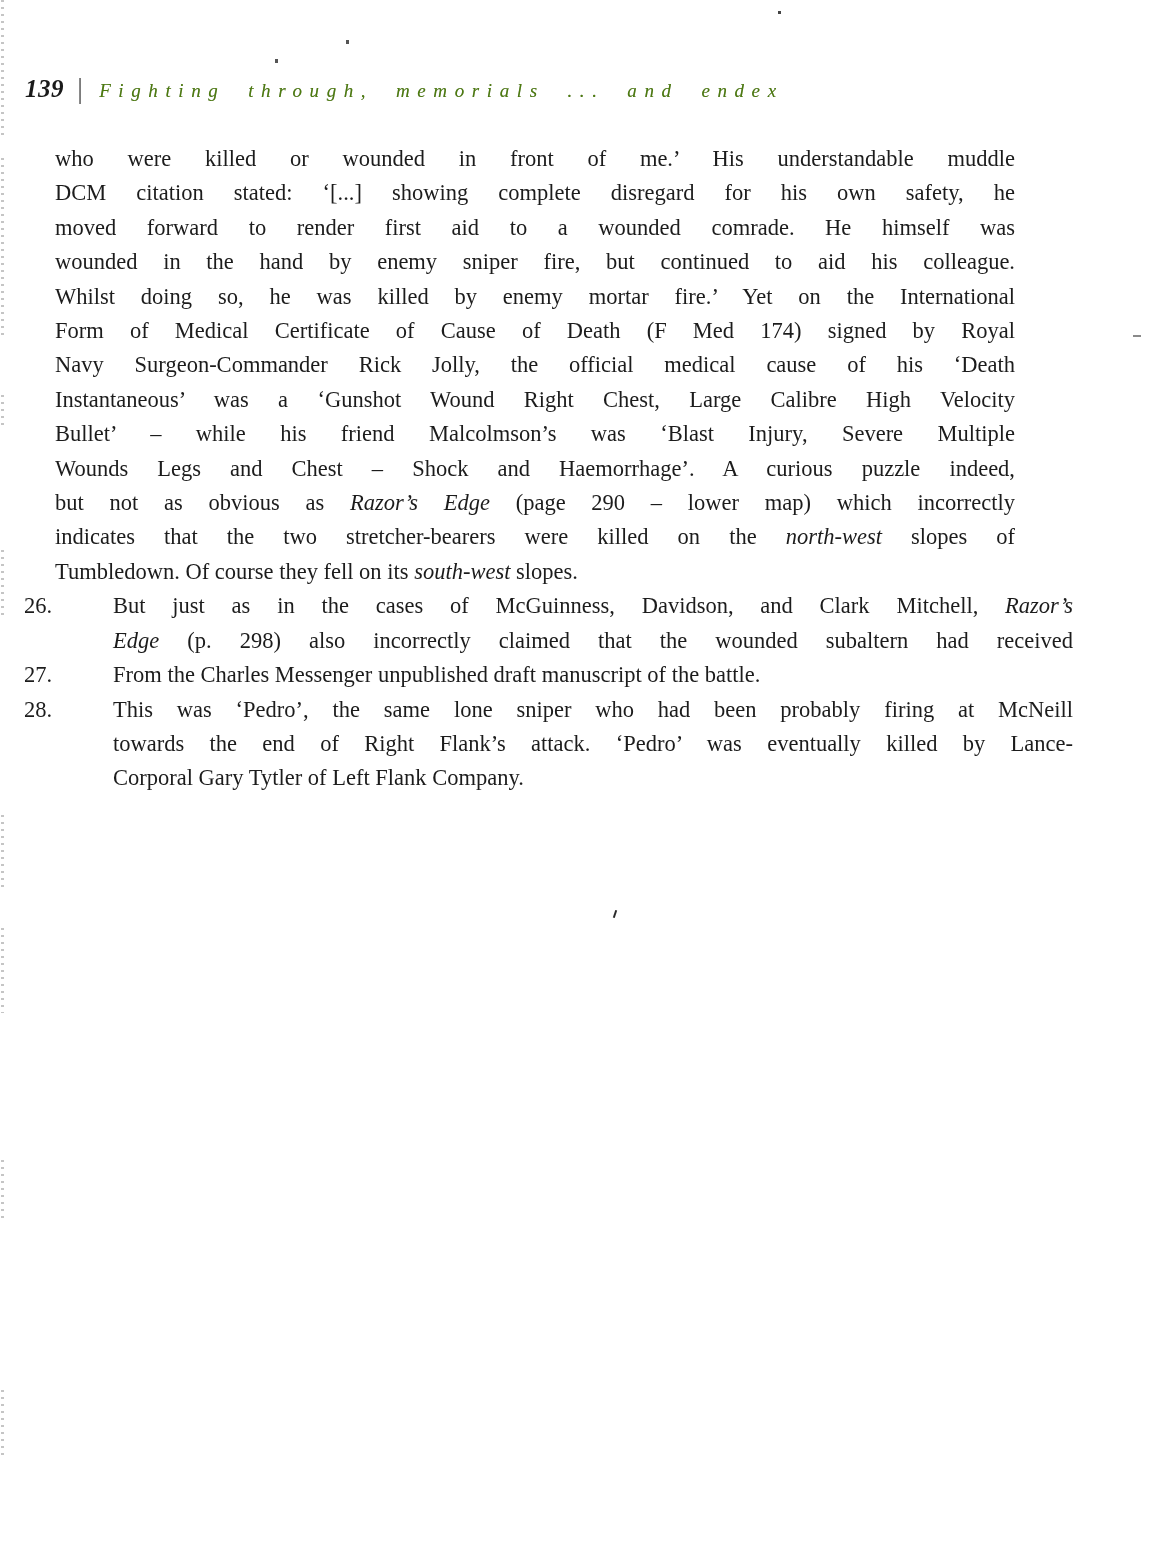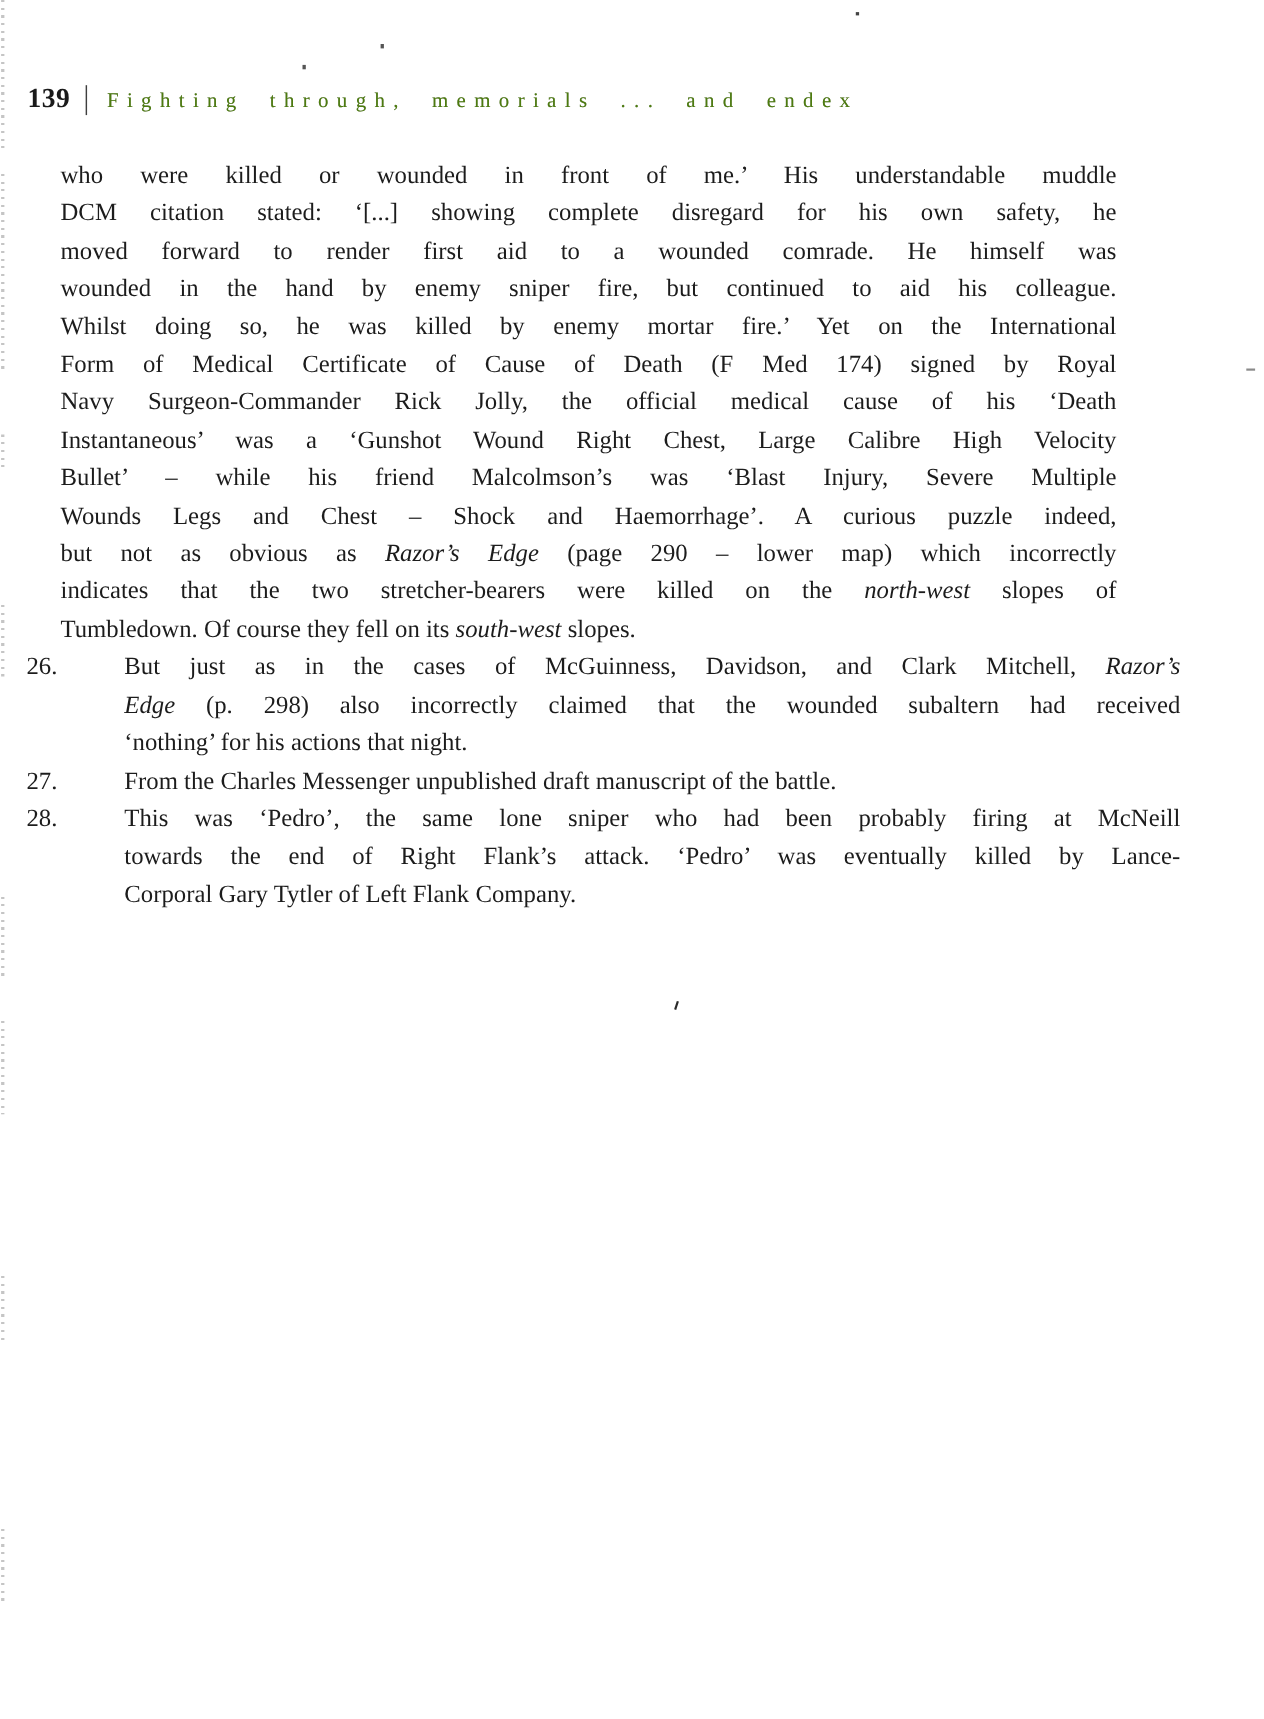--- a/index.html
+++ b/index.html
@@ -17,20 +17,21 @@
   }
 
   
   .page-header {
     position: absolute;
     top: 74px;
     left: 25px;
     display: flex;
     align-items: baseline;
     white-space: nowrap;
+    font-style: italic;
   }
   .page-num {
     font-weight: bold;
     font-size: 25px;
     letter-spacing: 0.5px;
     color: #1a1a1a;
   }
   .header-sep {
     font-size: 26px;
     font-weight: 400;
@@ -123,21 +124,20 @@
       <div class="line"><span>but not as obvious as </span><i>Razor’s Edge</i><span> (page 290 – lower map) which incorrectly</span></div>
       <div class="line"><span>indicates that the two stretcher-bearers were killed on the </span><i>north-west</i><span> slopes of</span></div>
       <div class="line last"><span>Tumbledown. Of course they fell on its </span><i>south-west</i><span> slopes.</span></div>
     </div>
 
   <div class="note">
     <div class="note-num">26.</div>
     <div class="note-body">
         <div class="line"><span>But just as in the cases of McGuinness, Davidson, and Clark Mitchell, </span><i>Razor’s</i></div>
         <div class="line"><i>Edge</i><span> (p. 298) also incorrectly claimed that the wounded subaltern had received</span></div>
-        <div class="line last"><span>‘nothing’ for his actions that night.</span></div>
       </div>
   </div>
 
   <div class="note">
     <div class="note-num">27.</div>
     <div class="note-body">
         <div class="line last"><span>From the Charles Messenger unpublished draft manuscript of the battle.</span></div>
       </div>
   </div>
 

